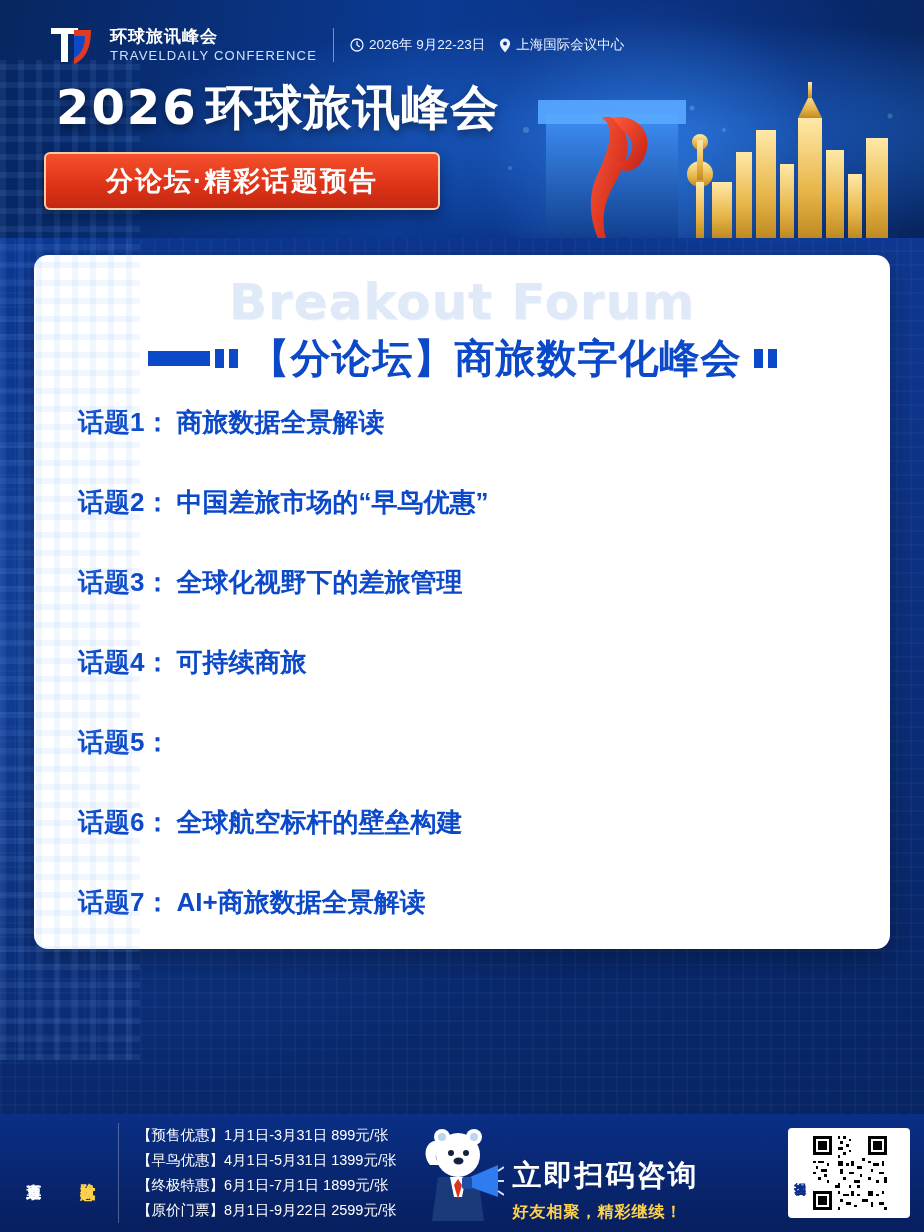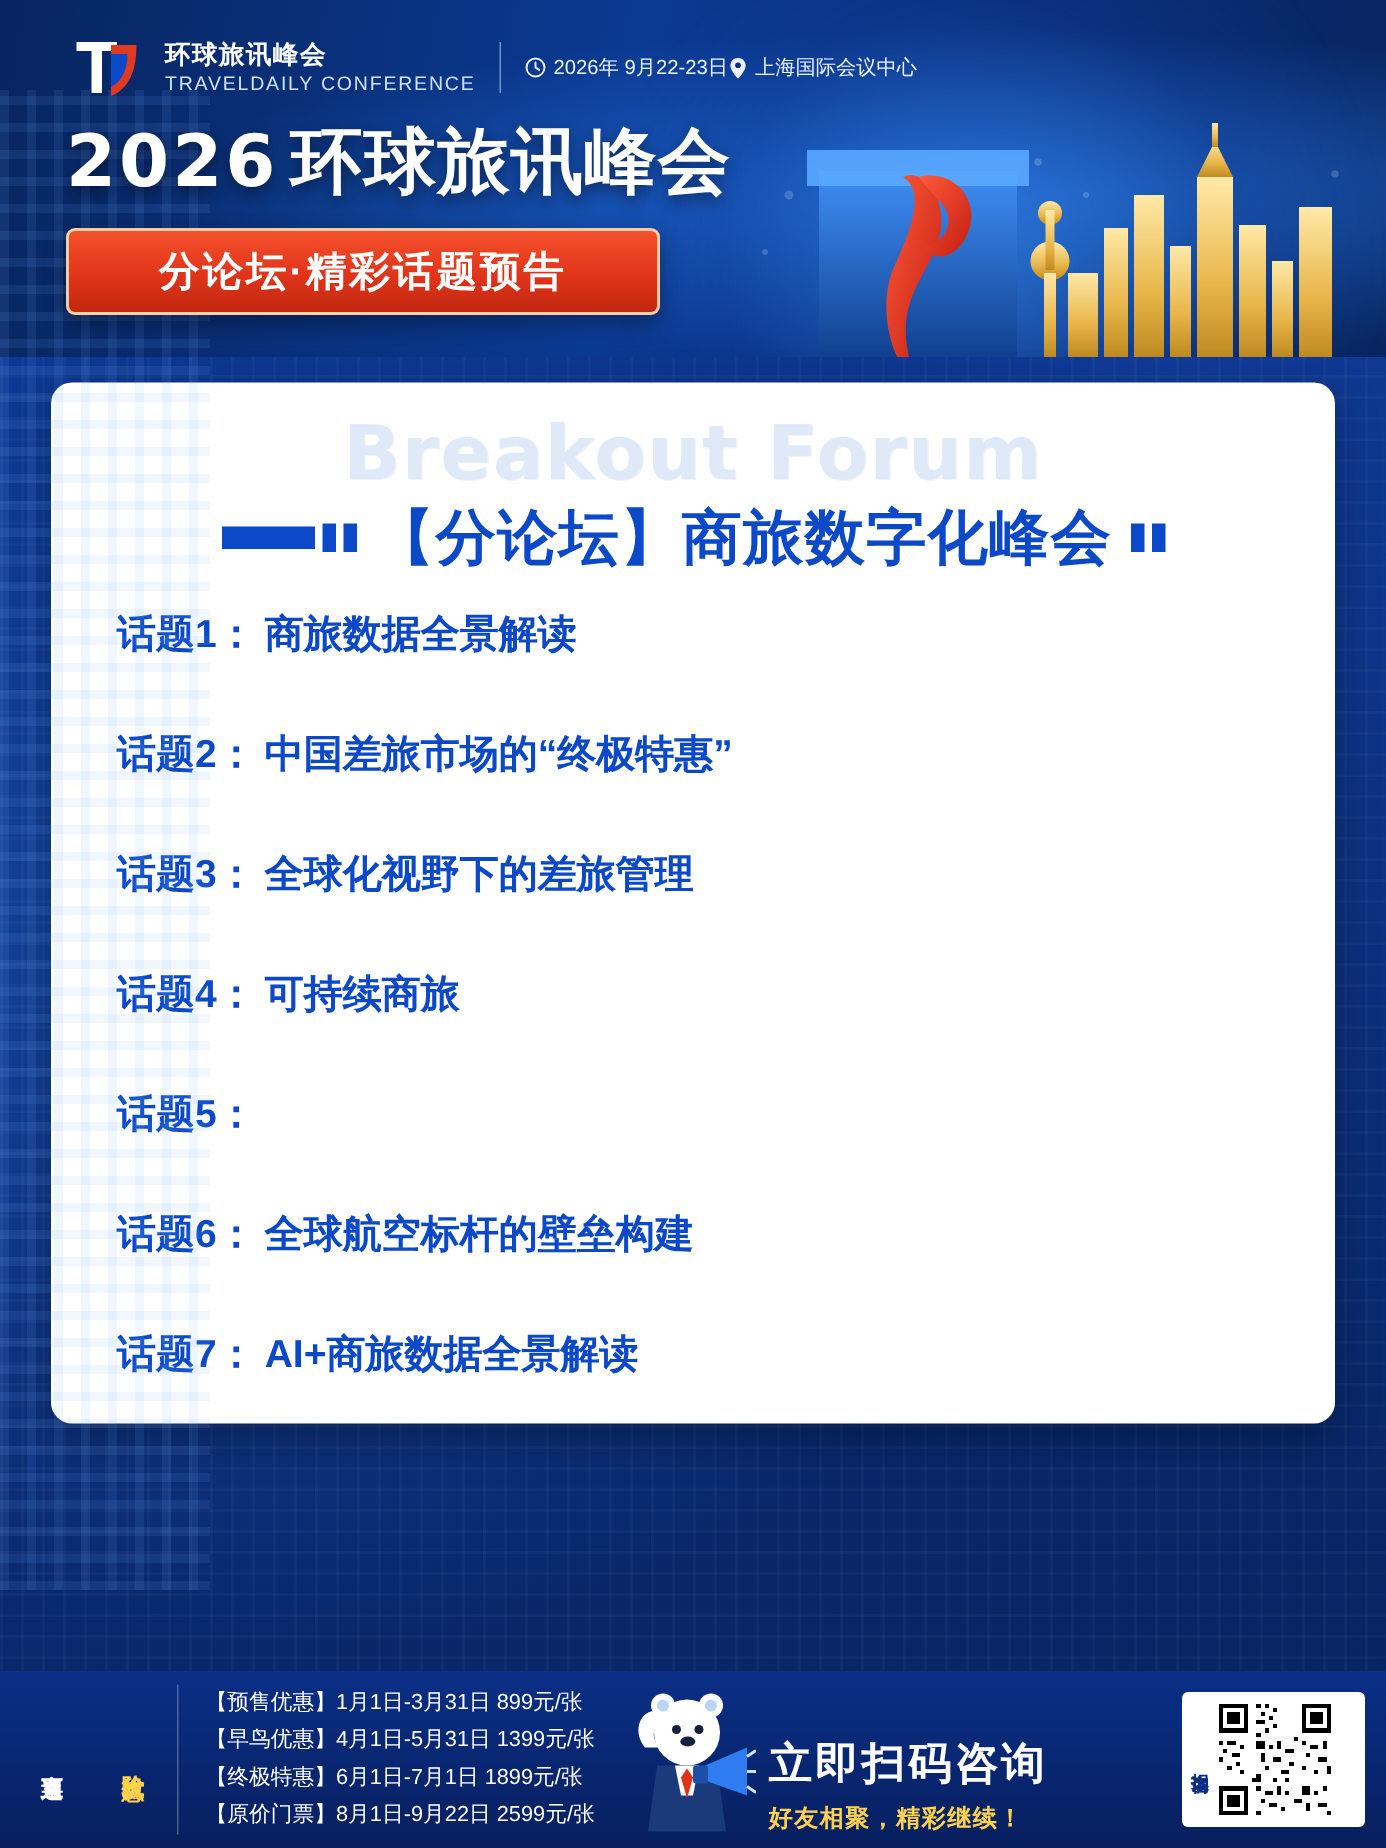--- a/index.html
+++ b/index.html
@@ -58,30 +58,30 @@
     display: flex; align-items: center; gap: 16px;
     z-index: 5;
   }
   .logo-mark {
     width: 46px; height: 42px; position: relative;
   }
   .logo-text { color:#fff; line-height:1.05; }
   .logo-cn { font-size: 17px; font-weight: 700; letter-spacing: 1px; }
   .logo-en { font-size: 13px; letter-spacing: 1.2px; color:#cfe2ff; margin-top:3px; }
   .logo-div { width:1px; height:34px; background: rgba(255,255,255,0.45); }
-  .meta-row { display:flex; align-items:center; gap: 1px; color:#eaf2ff; font-size: 13.5px; }
+  .meta-row { display:flex; align-items:center; gap: 14px; color:#eaf2ff; font-size: 13.5px; }
   .meta-item { display:flex; align-items:center; gap:5px; white-space:nowrap; }
   .main-title {
     position:absolute; left:44px; top:76px; z-index:5;
     font-size: 48px; font-weight: 800; color:#fff;
     letter-spacing: 1px;
     text-shadow: 0 4px 10px rgba(0,0,0,0.45);
     font-family: "DejaVu Sans", "Liberation Sans", sans-serif;
   }
-  .main-title .yr { letter-spacing: 2px; margin-right: 8px; }
+  .main-title .yr { letter-spacing: 2px; margin-right: 8px; margin-left: 12px; }
   .ribbon {
     position:absolute; left:44px; top:152px; z-index:5;
     width: 396px; height: 58px;
     background: linear-gradient(180deg, #f4512c 0%, #e0341a 55%, #c22810 100%);
     border: 2px solid rgba(255,220,180,0.9);
     border-radius: 6px;
     display:flex; align-items:center; justify-content:center;
     box-shadow: 0 6px 14px rgba(0,0,0,0.35);
   }
   .ribbon span {
@@ -281,21 +281,21 @@
       </div>
     </div>
 
     <div class="topics">
       <div class="topic">
         <span class="topic-label">话题1：</span>
         <span class="topic-text">商旅数据全景解读</span>
       </div>
       <div class="topic">
         <span class="topic-label">话题2：</span>
-        <span class="topic-text">中国差旅市场的“终极特惠”</span>
+        <span class="topic-text">中国差旅市场的“早鸟优惠”</span>
       </div>
       <div class="topic">
         <span class="topic-label">话题3：</span>
         <span class="topic-text">全球化视野下的差旅管理</span>
       </div>
       <div class="topic">
         <span class="topic-label">话题4：</span>
         <span class="topic-text">可持续商旅</span>
       </div>
       <div class="topic">

